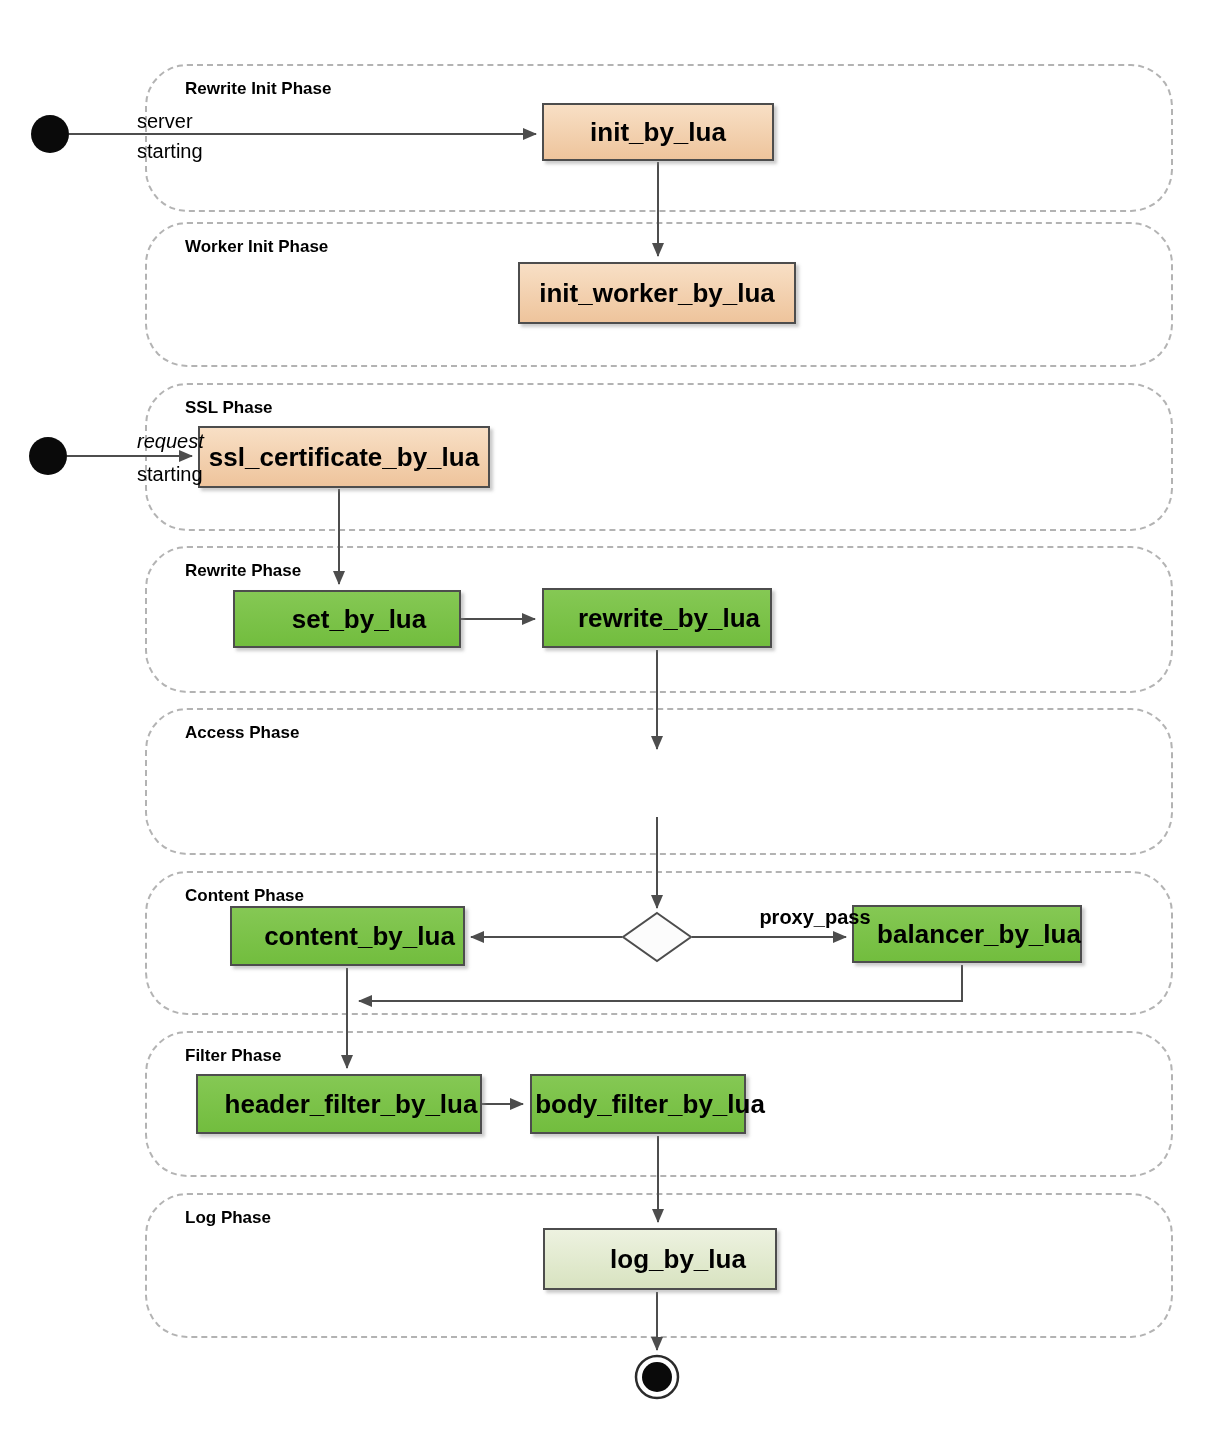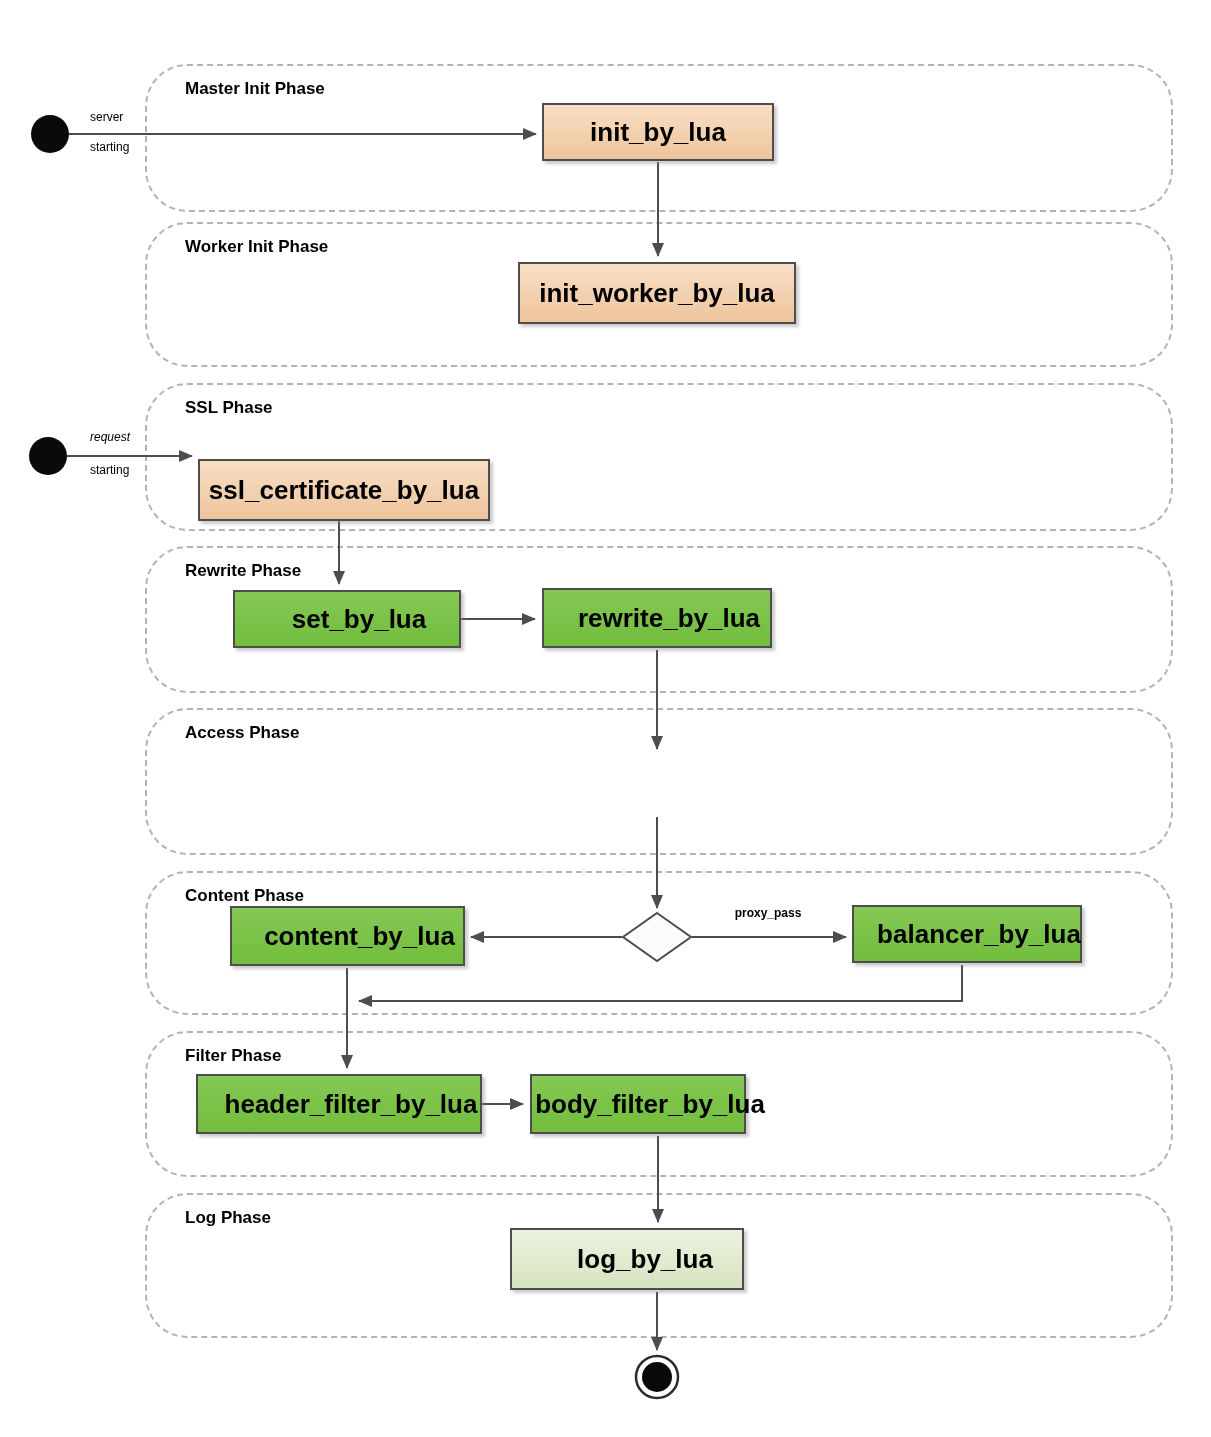--- a/index.html
+++ b/index.html
@@ -51,33 +51,34 @@
   }
   .node.request{
     background:linear-gradient(to bottom, var(--request-box-top,#85c854), var(--request-box-bottom,#72bd3e));
     padding-left:24px;
   }
   .node.log{
     background:linear-gradient(to bottom, var(--log-box-top,#edf2e0), var(--log-box-bottom,#d8e3c0));
   }
   .edge-label{
     position:absolute;
-    font-size:12px;
+    font-size:20px;
     z-index:3;
     white-space:nowrap;
+    margin-left:47px;
   }
   .edge-label.semibold{font-weight:600;}
 </style>
 </head>
 <body>
 
 <div id="canvas">
 
   <div class="phase" style="top:64px;height:148px;">
-    <div class="phase-label">Master Init Phase</div>
+    <div class="phase-label">Rewrite Init Phase</div>
   </div>
   <div class="phase" style="top:222px;height:145px;">
     <div class="phase-label">Worker Init Phase</div>
   </div>
   <div class="phase" style="top:383px;height:148px;">
     <div class="phase-label">SSL Phase</div>
   </div>
   <div class="phase" style="top:546px;height:147px;">
     <div class="phase-label">Rewrite Phase</div>
   </div>
@@ -119,28 +120,28 @@
     <path class="edge" d="M962,965 V1001 H359" marker-end="url(#arw)"></path>
     <path class="edge" d="M482,1104 H523" marker-end="url(#arw)"></path>
     <path class="edge" d="M658,1136 V1222" marker-end="url(#arw)"></path>
     <path class="edge" d="M657,1292 V1350" marker-end="url(#arw)"></path>
 
     <polygon class="diamond" points="657,913 691,937 657,961 623,937"></polygon>
   </svg>
 
   <div class="node init" style="left:542px;top:103px;width:232px;height:58px;">init_by_lua</div>
   <div class="node init" style="left:518px;top:262px;width:278px;height:62px;">init_worker_by_lua</div>
-  <div class="node init" style="left:198px;top:426px;width:292px;height:62px;margin-top:33px;">ssl_certificate_by_lua</div>
+  <div class="node init" style="left:198px;top:426px;width:292px;height:62px;">ssl_certificate_by_lua</div>
   <div class="node request" style="left:233px;top:590px;width:228px;height:58px;">set_by_lua</div>
   <div class="node request" style="left:542px;top:588px;width:230px;height:60px;">rewrite_by_lua</div>
   <div class="node request" style="left:230px;top:906px;width:235px;height:60px;">content_by_lua</div>
   <div class="node request" style="left:852px;top:905px;width:230px;height:58px;">balancer_by_lua</div>
   <div class="node request" style="left:196px;top:1074px;width:286px;height:60px;">header_filter_by_lua</div>
   <div class="node request" style="left:530px;top:1074px;width:216px;height:60px;">body_filter_by_lua</div>
-  <div class="node log" style="left:510px;top:1228px;width:234px;height:62px;padding-left:36px;">log_by_lua</div>
+  <div class="node log" style="left:543px;top:1228px;width:234px;height:62px;padding-left:36px;">log_by_lua</div>
 
   <div class="edge-label" style="left:90px;top:110px;">server</div>
   <div class="edge-label" style="left:90px;top:140px;">starting</div>
   <div class="edge-label" style="left:90px;top:430px;font-style:italic;">request</div>
   <div class="edge-label" style="left:90px;top:463px;">starting</div>
   <div class="edge-label semibold" style="left:712px;top:906px;width:112px;text-align:center;">proxy_pass</div>
 
 </div>
 
 </body></html>

